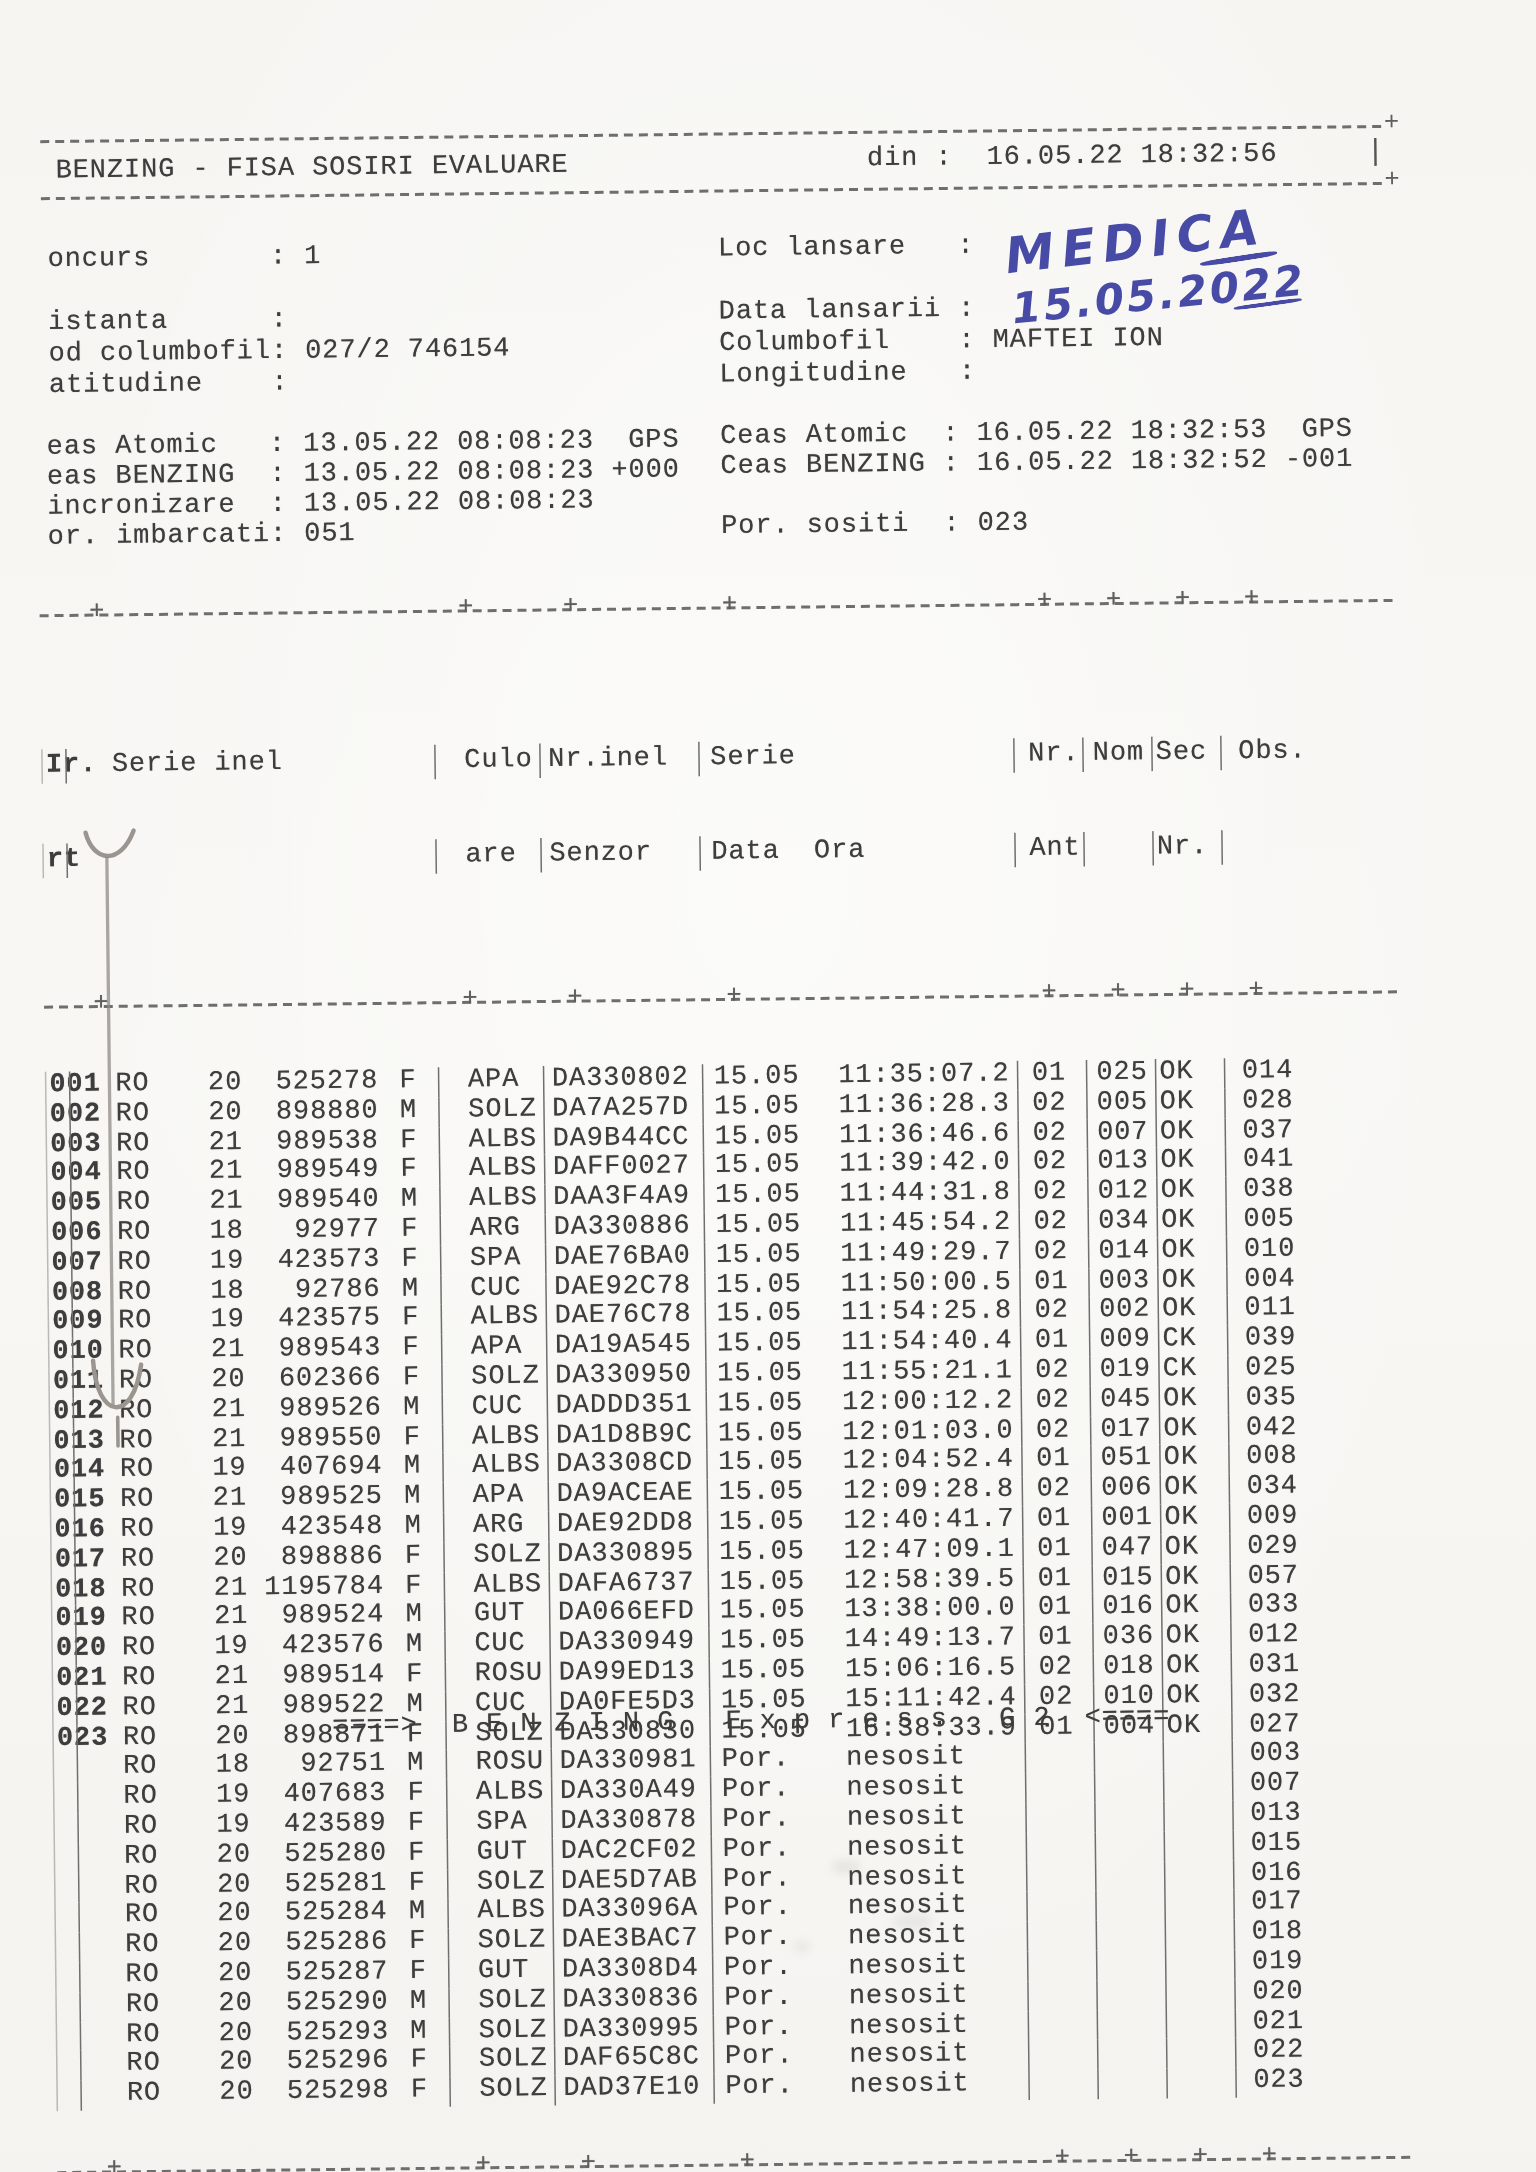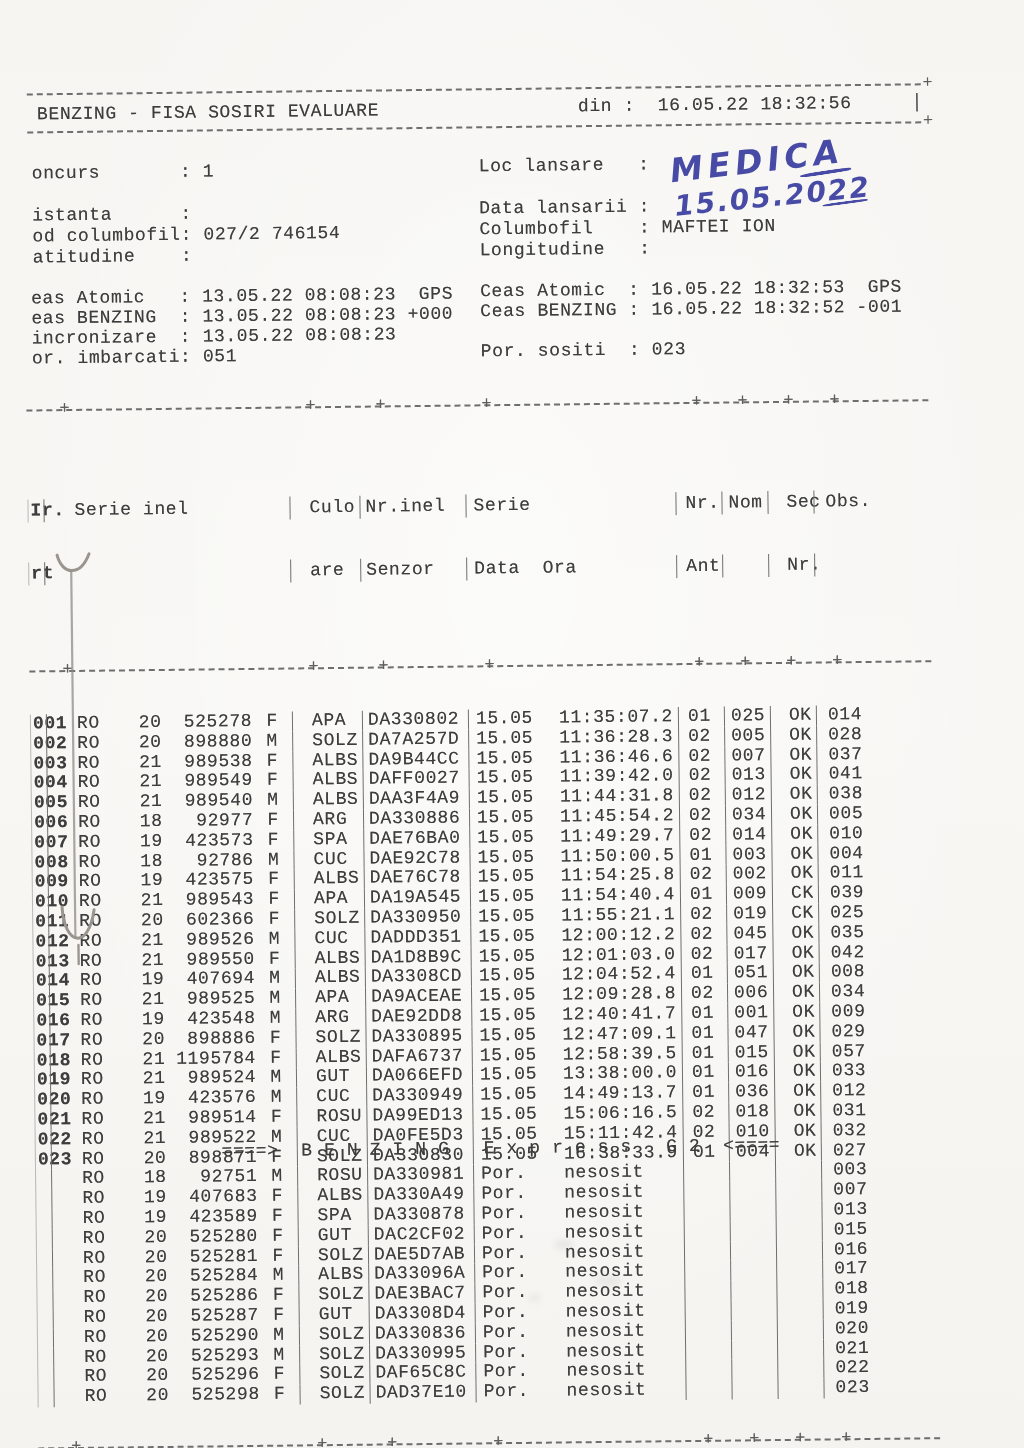--- a/index.html
+++ b/index.html
@@ -50,21 +50,21 @@
   .sp-country{display:inline-block;width:92px;padding-left:30px;box-sizing:border-box;}
   .sp-year{display:inline-block;width:30px;}
   .sp-ring{display:inline-block;width:84px;text-align:right;}
   .sp-sex{display:inline-block;width:40px;text-align:center;}
   .c-culo{width:70px;padding-left:19px;}
   .c-senzor{width:106px;padding-left:5px;}
   .c-sosire{width:210px;display:flex;}
   .sp-sd{display:inline-block;width:90px;padding-left:7px;box-sizing:border-box;}
   .c-ant{width:46px;padding-left:9px;}
   .c-nom{width:46px;padding-left:6px;}
-  .c-sec{width:46px;padding-left:18px;}
+  .c-sec{width:46px;padding-left:2px;}
   .c-obs{width:94px;padding-left:11px;}
   .th{color:#3d3d3d;}
 
   
   .footer{position:absolute;left:30px;top:1138px;width:902px;text-align:center;padding-left:30px;box-sizing:border-box;}
 
   
   .pen{position:absolute;left:0;top:0;pointer-events:none;}
   .smudge{position:absolute;background:#8a8a86;border-radius:50%;filter:blur(3px);}
   .sm1{left:548px;top:1240px;width:20px;height:10px;opacity:.14;}

